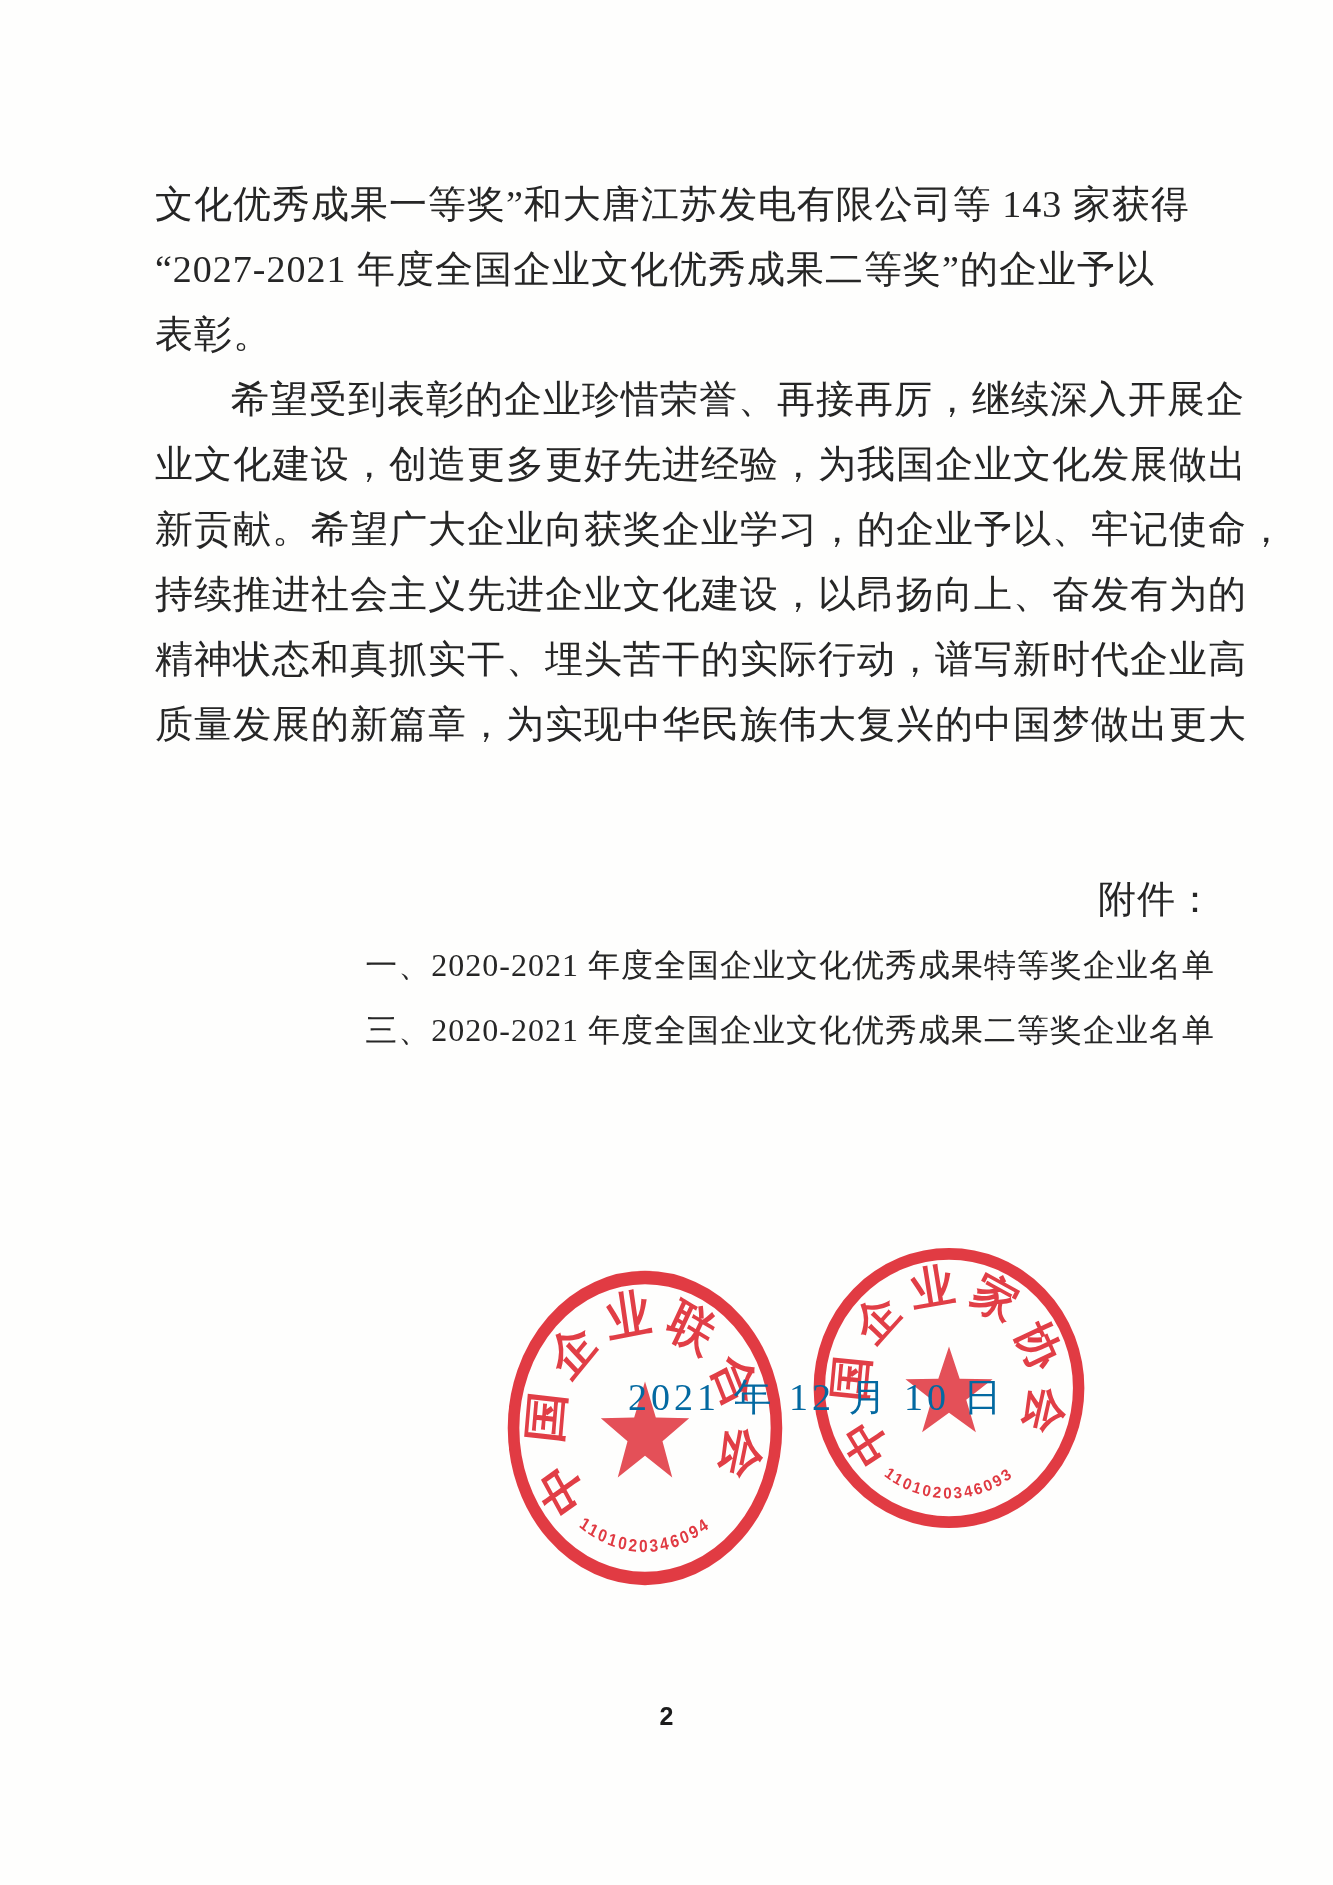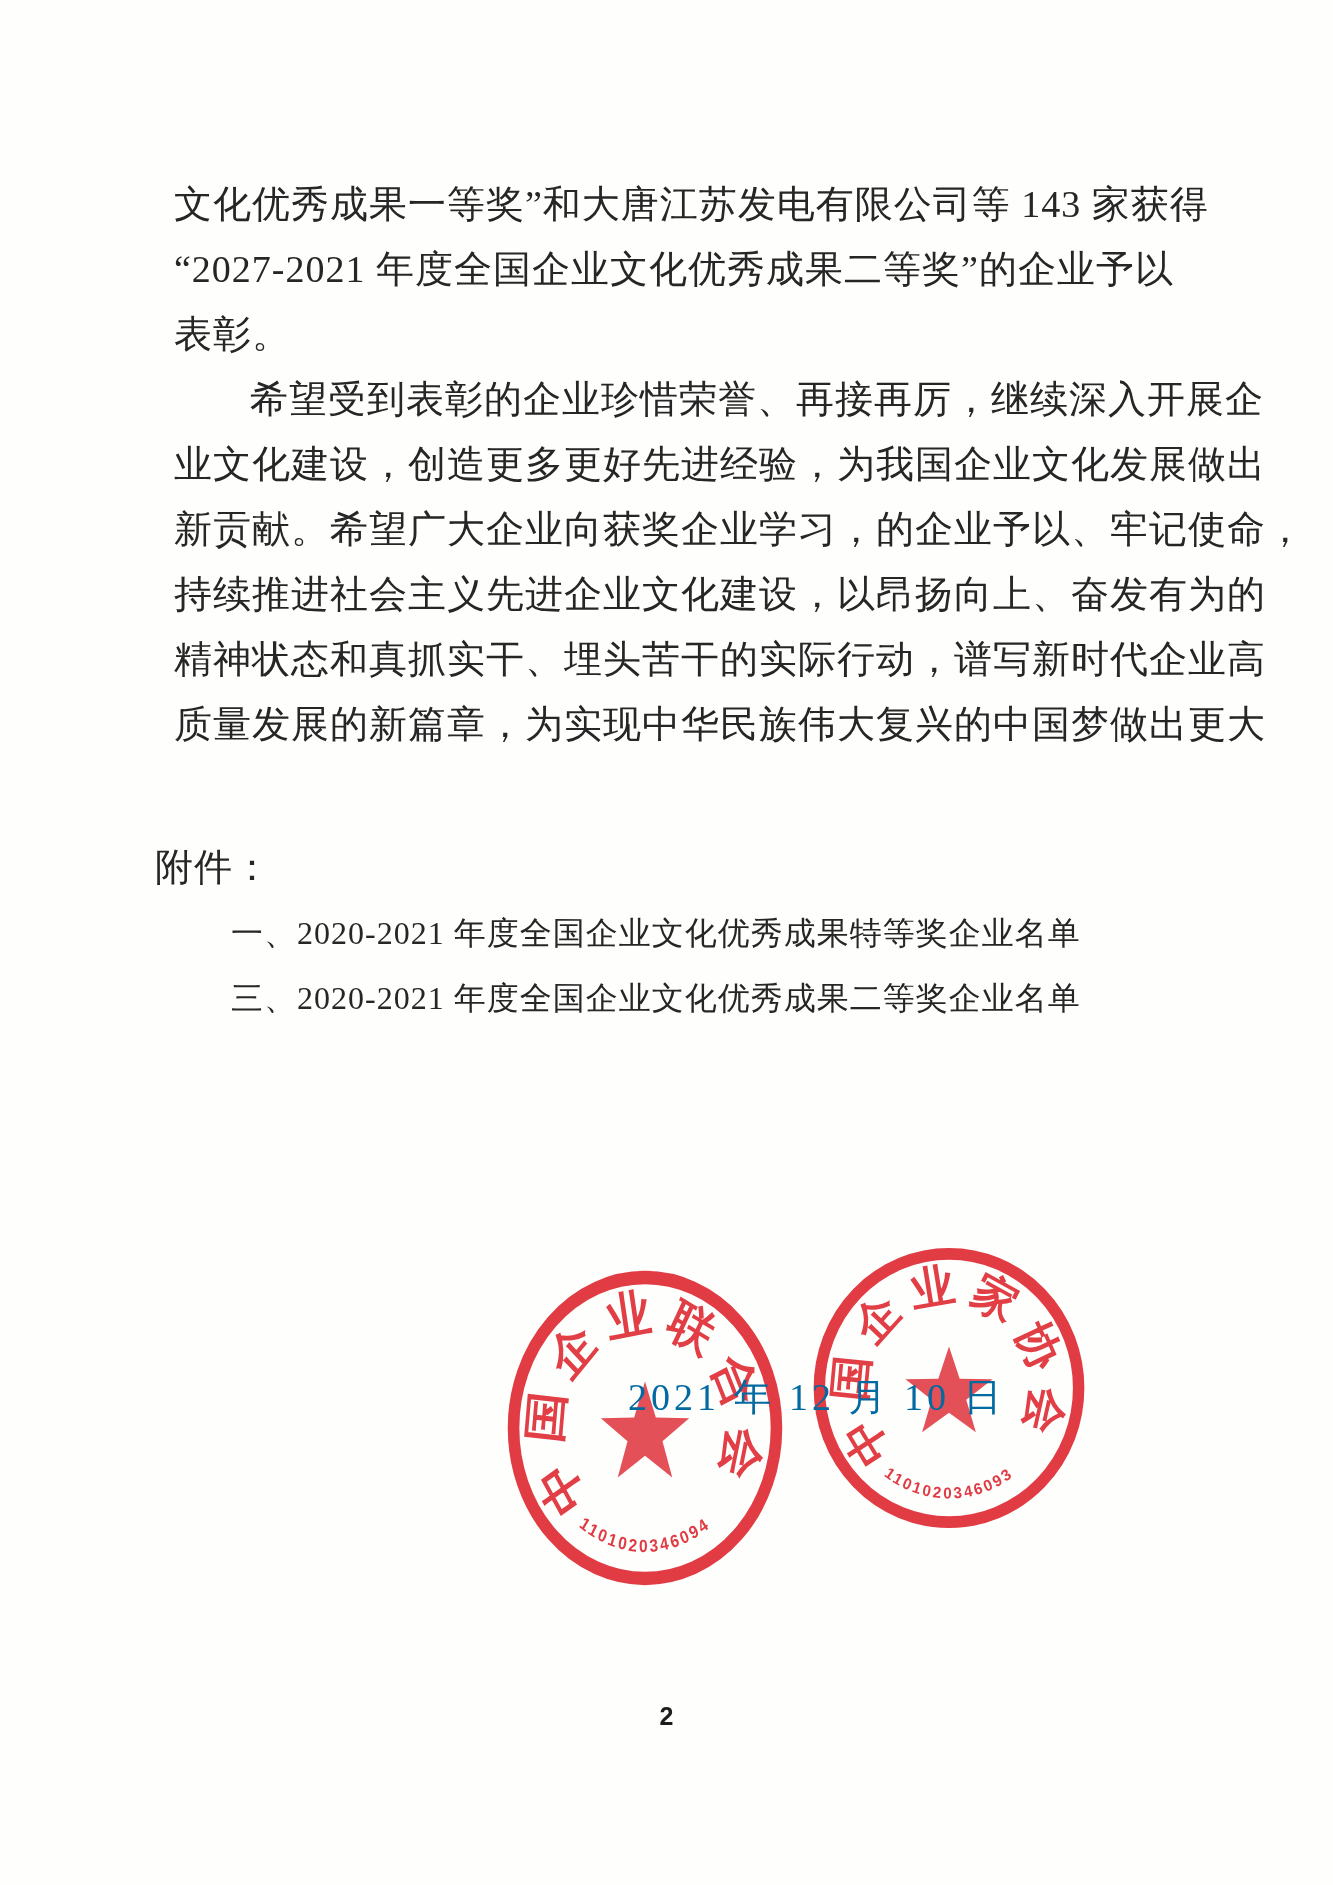--- a/index.html
+++ b/index.html
@@ -17,27 +17,27 @@
     position:absolute;
     left:155px;top:172px;
     width:1060px;
   }
   .line{
     height:65px;
     line-height:65px;
     font-size:38px;
     letter-spacing:1px;
     white-space:nowrap;
-    margin-left:19px;
   }
   .ind2{padding-left:76px;}
   .attachments{
     position:absolute;
-    left:155px;top:834px;
+    left:155px;top:866px;
     width:1060px;
+    text-align:right;
   }
   .attach-label{
     height:67px;line-height:67px;
     font-size:38px;letter-spacing:1px;
   }
   .attach-item{
     height:65px;line-height:65px;
     font-size:32px;letter-spacing:1px;
     padding-left:76px;
     white-space:nowrap;

